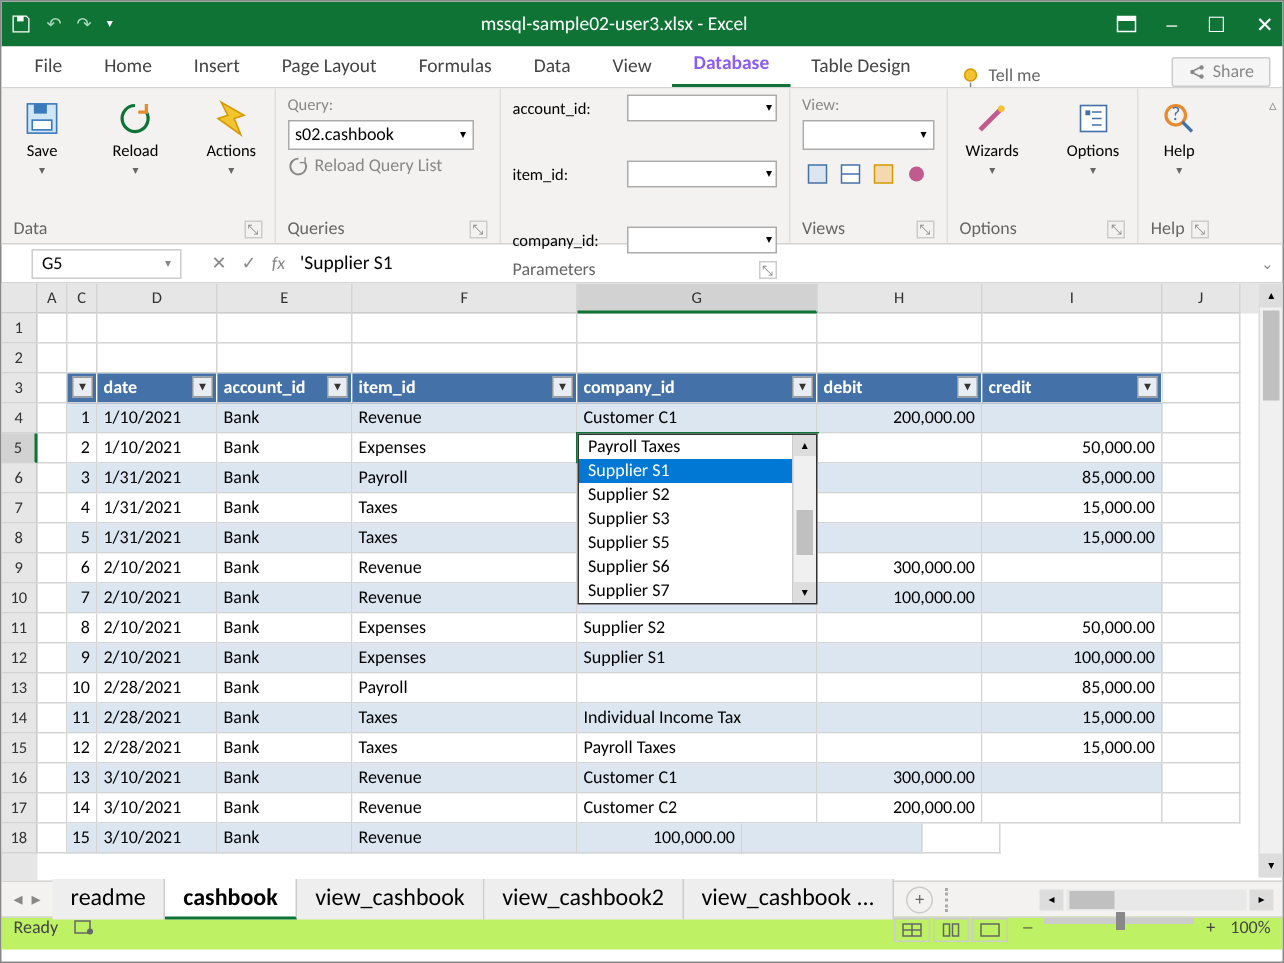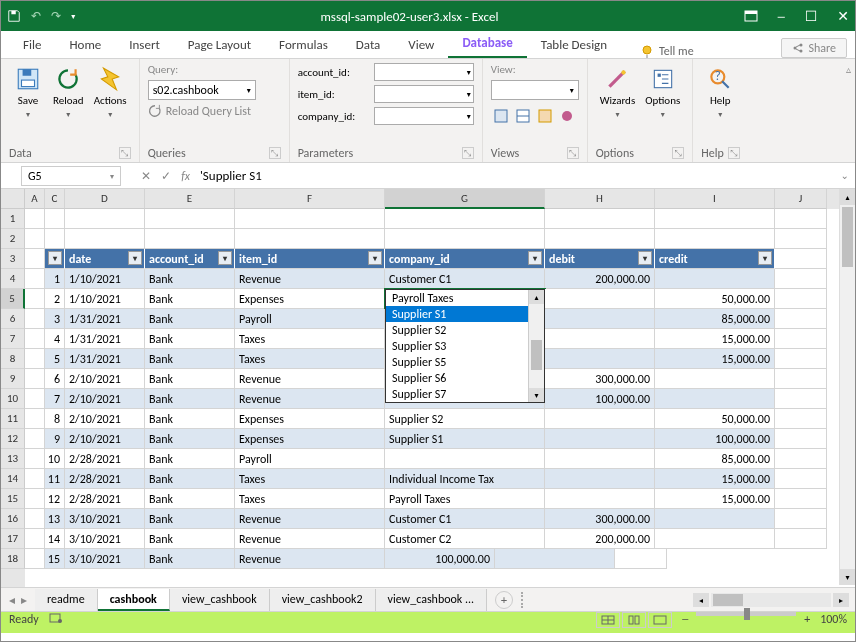--- a/index.html
+++ b/index.html
@@ -12,28 +12,28 @@
   .titlebar .win-controls span { font-size: 14px; cursor: pointer; }
   .tabstrip { height: 28px; background: #fff; border-bottom: 1px solid #d4d4d4; display: flex; align-items: flex-end; padding-left: 8px; }
   .tabstrip .tab { padding: 6px 14px; font-size: 13px; color: #444; cursor: pointer; }
   .tabstrip .tab.active { color: #8b5cf6; border-bottom: 2px solid #0f7336; font-weight: 600; }
   .tabstrip .tell { margin-left: 20px; display: flex; align-items: center; gap: 4px; color: #666; }
   .tabstrip .share-btn { margin-left: auto; margin-right: 8px; border: 1px solid #ccc; background: #f5f5f5; padding: 2px 10px; border-radius: 2px; color: #888; font-size: 12px; display:flex;align-items:center;gap:4px;}
   .ribbon { height: 104px; background: #f3f2f1; border-bottom: 1px solid #d4d4d4; display: flex; }
   .rgroup { border-right: 1px solid #e1dfdd; padding: 4px 8px 2px 8px; display: flex; flex-direction: column; justify-content: space-between; }
   .rgroup .glabel { text-align: center; font-size: 11px; color: #666; padding-top: 2px; display:flex;justify-content:center;align-items:center;gap:4px;}
   .rgroup .glabel .launcher{font-size:9px;color:#888;border:1px solid #ccc;width:12px;height:12px;display:flex;align-items:center;justify-content:center;margin-left:auto;}
-  .rgroup .body { display: flex; align-items: flex-start; gap: 2px; }
+  .rgroup .body { display: flex; align-items: flex-start; gap: 24px; }
   .bigbtn { display: flex; flex-direction: column; align-items: center; gap: 2px; cursor: pointer; padding: 2px 4px; min-width:38px;}
   .bigbtn .ic { width: 28px; height: 28px; display:flex;align-items:center;justify-content:center; }
   .bigbtn .lbl { font-size: 11px; text-align:center; line-height:1.1;}
   .bigbtn .dd { font-size: 8px; color: #666; }
   .qblock { display:flex;flex-direction:column;gap:4px;}
   .qblock .lbl{font-size:11px;color:#888;}
-  .qblock .combo{border:1px solid #ababab;background:#fff;width:108px;height:20px;display:flex;align-items:center;justify-content:space-between;padding:0 4px;font-size:11px;}
+  .qblock .combo{border:1px solid #ababab;background:#fff;width:124px;height:20px;display:flex;align-items:center;justify-content:space-between;padding:0 4px;font-size:11px;}
   .paramrow{display:flex;align-items:center;gap:4px;margin-bottom:2px;}
   .paramrow .plabel{width:72px;font-size:11px;text-align:left;}
   .paramrow .combo{border:1px solid #ababab;background:#fff;width:100px;height:18px;display:flex;align-items:center;justify-content:flex-end;padding:0 2px;}
   .smallgrid{display:grid;grid-template-columns:repeat(4,20px);gap:2px;}
   .smallgrid .ic{width:20px;height:20px;display:flex;align-items:center;justify-content:center;cursor:pointer;}
   svg{display:block;}
   .namebox{height:26px;border-bottom:1px solid #d4d4d4;display:flex;align-items:center;}
   .namebox .cellref{width:100px;border:1px solid #ccc;height:20px;margin-left:20px;display:flex;align-items:center;padding:0 6px;font-size:12px;justify-content:space-between;}
   .namebox .fxbar{display:flex;align-items:center;gap:10px;margin-left:20px;flex:1;}
   .namebox .fxbar .fxbtn{color:#888;font-size:12px;cursor:pointer;}
@@ -58,21 +58,21 @@
   .selcell{outline:2px solid #0f7336;outline-offset:-1px;}
   .ddbtn{width:16px;height:16px;background:#eee;border:1px solid #999;display:flex;align-items:center;justify-content:center;font-size:8px;margin-left:auto;}
   .dropdown{position:absolute;background:#fff;border:1px solid #333;z-index:50;font-size:12px;min-width:160px;}
   .dropdown .opt{padding:1px 6px;cursor:pointer;}
   .dropdown .opt.sel{background:#0078d4;color:#fff;}
   .dropdown .scroll{position:absolute;right:0;top:0;bottom:0;width:16px;background:#f0f0f0;border-left:1px solid #ccc;}
   .dropdown .scroll .arr{height:14px;display:flex;align-items:center;justify-content:center;font-size:8px;background:#ddd;}
   .dropdown .scroll .thumb{position:absolute;left:2px;right:2px;top:50px;height:30px;background:#c0c0c0;}
   .sheettabs{height:24px;border-top:1px solid #d4d4d4;display:flex;align-items:center;background:#f3f2f1;}
   .sheettabs .nav{display:flex;gap:6px;padding:0 8px;color:#888;}
-  .sheettabs .stab{padding:3px 12px;border-right:1px solid #ccc;font-size:12px;cursor:pointer;background:#eee;}
+  .sheettabs .stab{padding:3px 12px;border-right:1px solid #ccc;font-size:16px;cursor:pointer;background:#eee;}
   .sheettabs .stab.active{background:#fff;border-bottom:2px solid #0f7336;font-weight:600;}
   .sheettabs .add{width:18px;height:18px;border:1px solid #ccc;border-radius:50%;display:flex;align-items:center;justify-content:center;margin:0 8px;font-size:12px;color:#666;cursor:pointer;}
   .sheettabs .hscroll{flex:1;display:flex;align-items:center;justify-content:flex-end;gap:2px;padding-right:6px;}
   .sheettabs .sbtn{width:16px;height:14px;background:#ddd;display:flex;align-items:center;justify-content:center;font-size:8px;}
   .sheettabs .strk{flex:0 0 120px;height:14px;background:#e8e8e8;position:relative;}
   .sheettabs .strk .th{position:absolute;left:2px;width:30px;top:1px;bottom:1px;background:#c0c0c0;}
   .statusbar{height:22px;background:#bef264;border-top:1px solid #d4d4d4;display:flex;align-items:flex-start;padding:0 8px;font-size:11px;color:#444;}
   .statusbar .views{margin-left:auto;display:flex;gap:2px;}
   .statusbar .vbtn{width:24px;height:16px;border:1px solid #ccc;display:flex;align-items:center;justify-content:center;}
   .statusbar .zoomtrk{width:100px;height:4px;background:#ccc;margin:0 8px;position:relative;}

